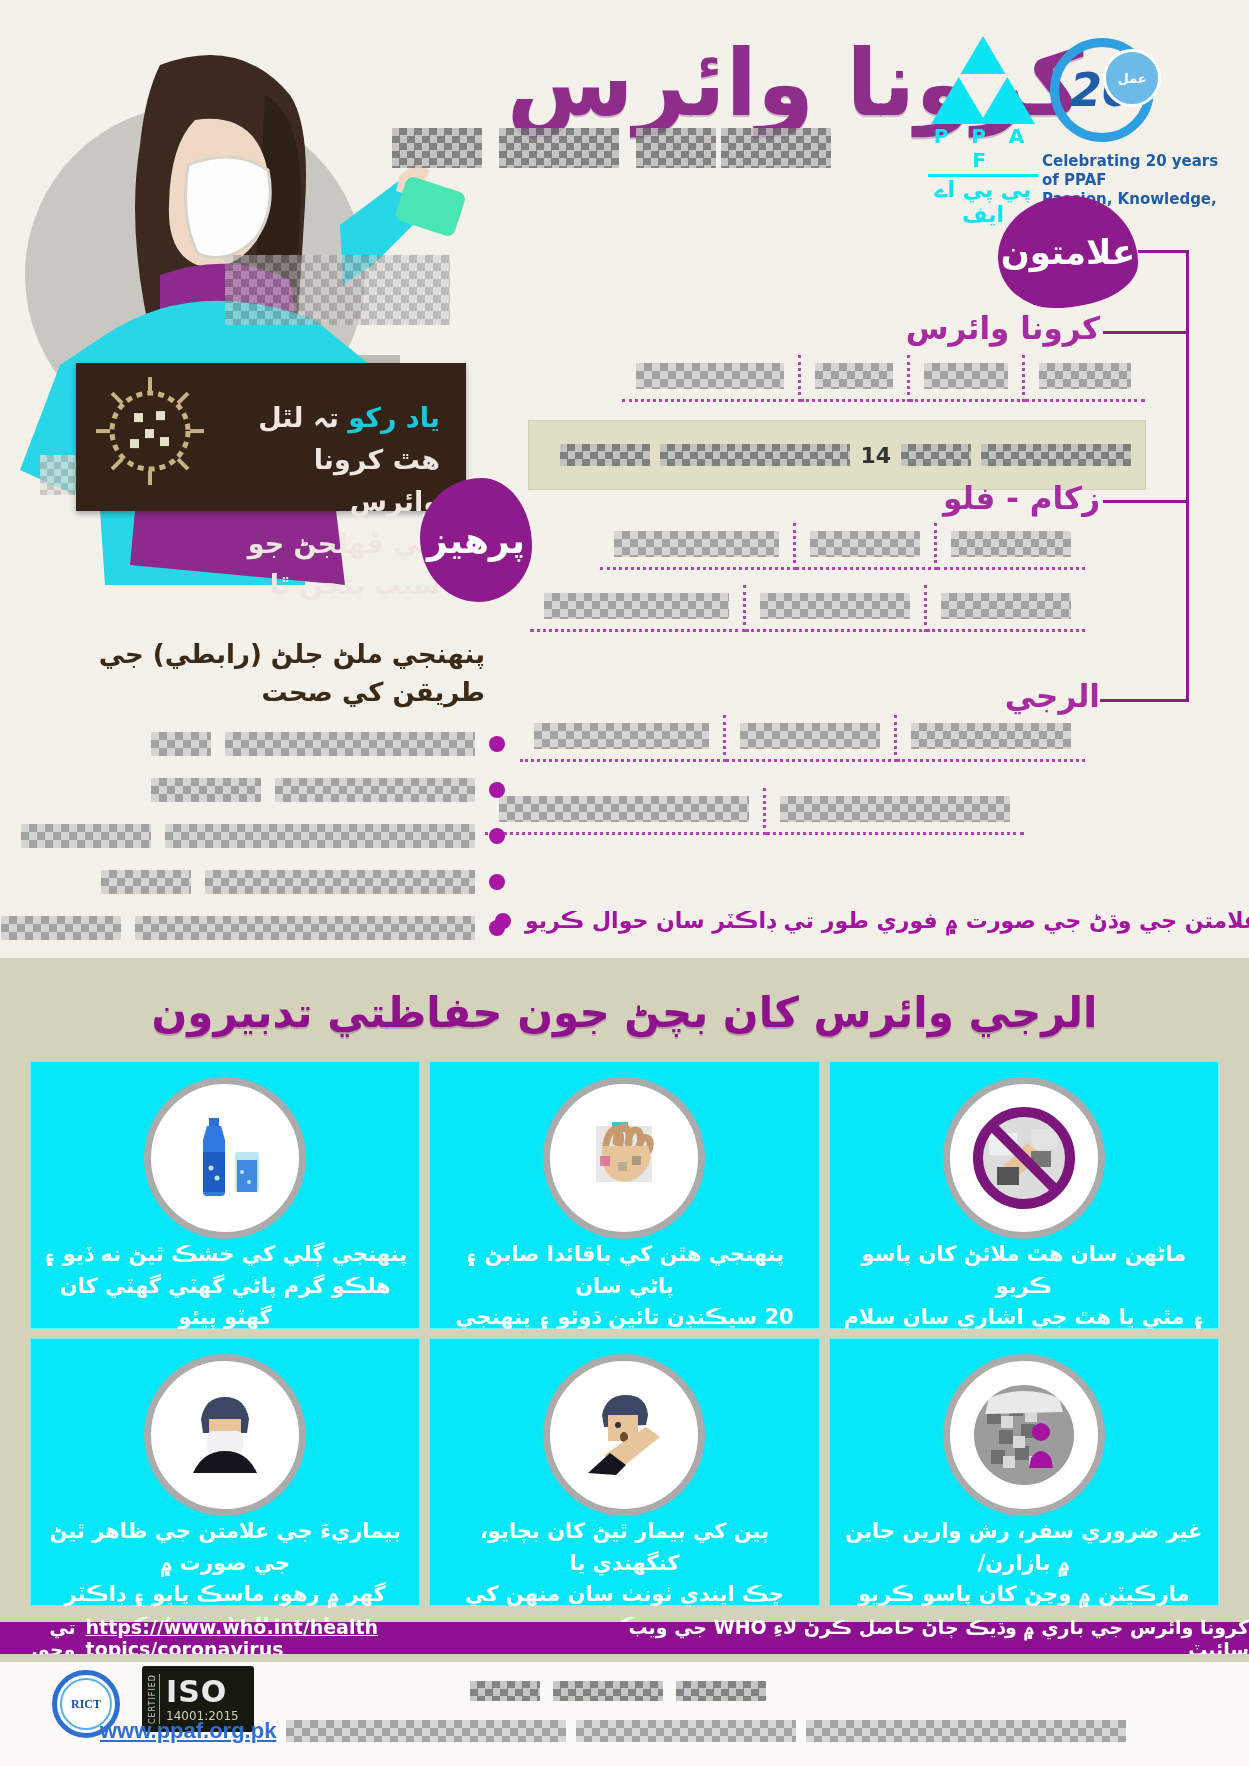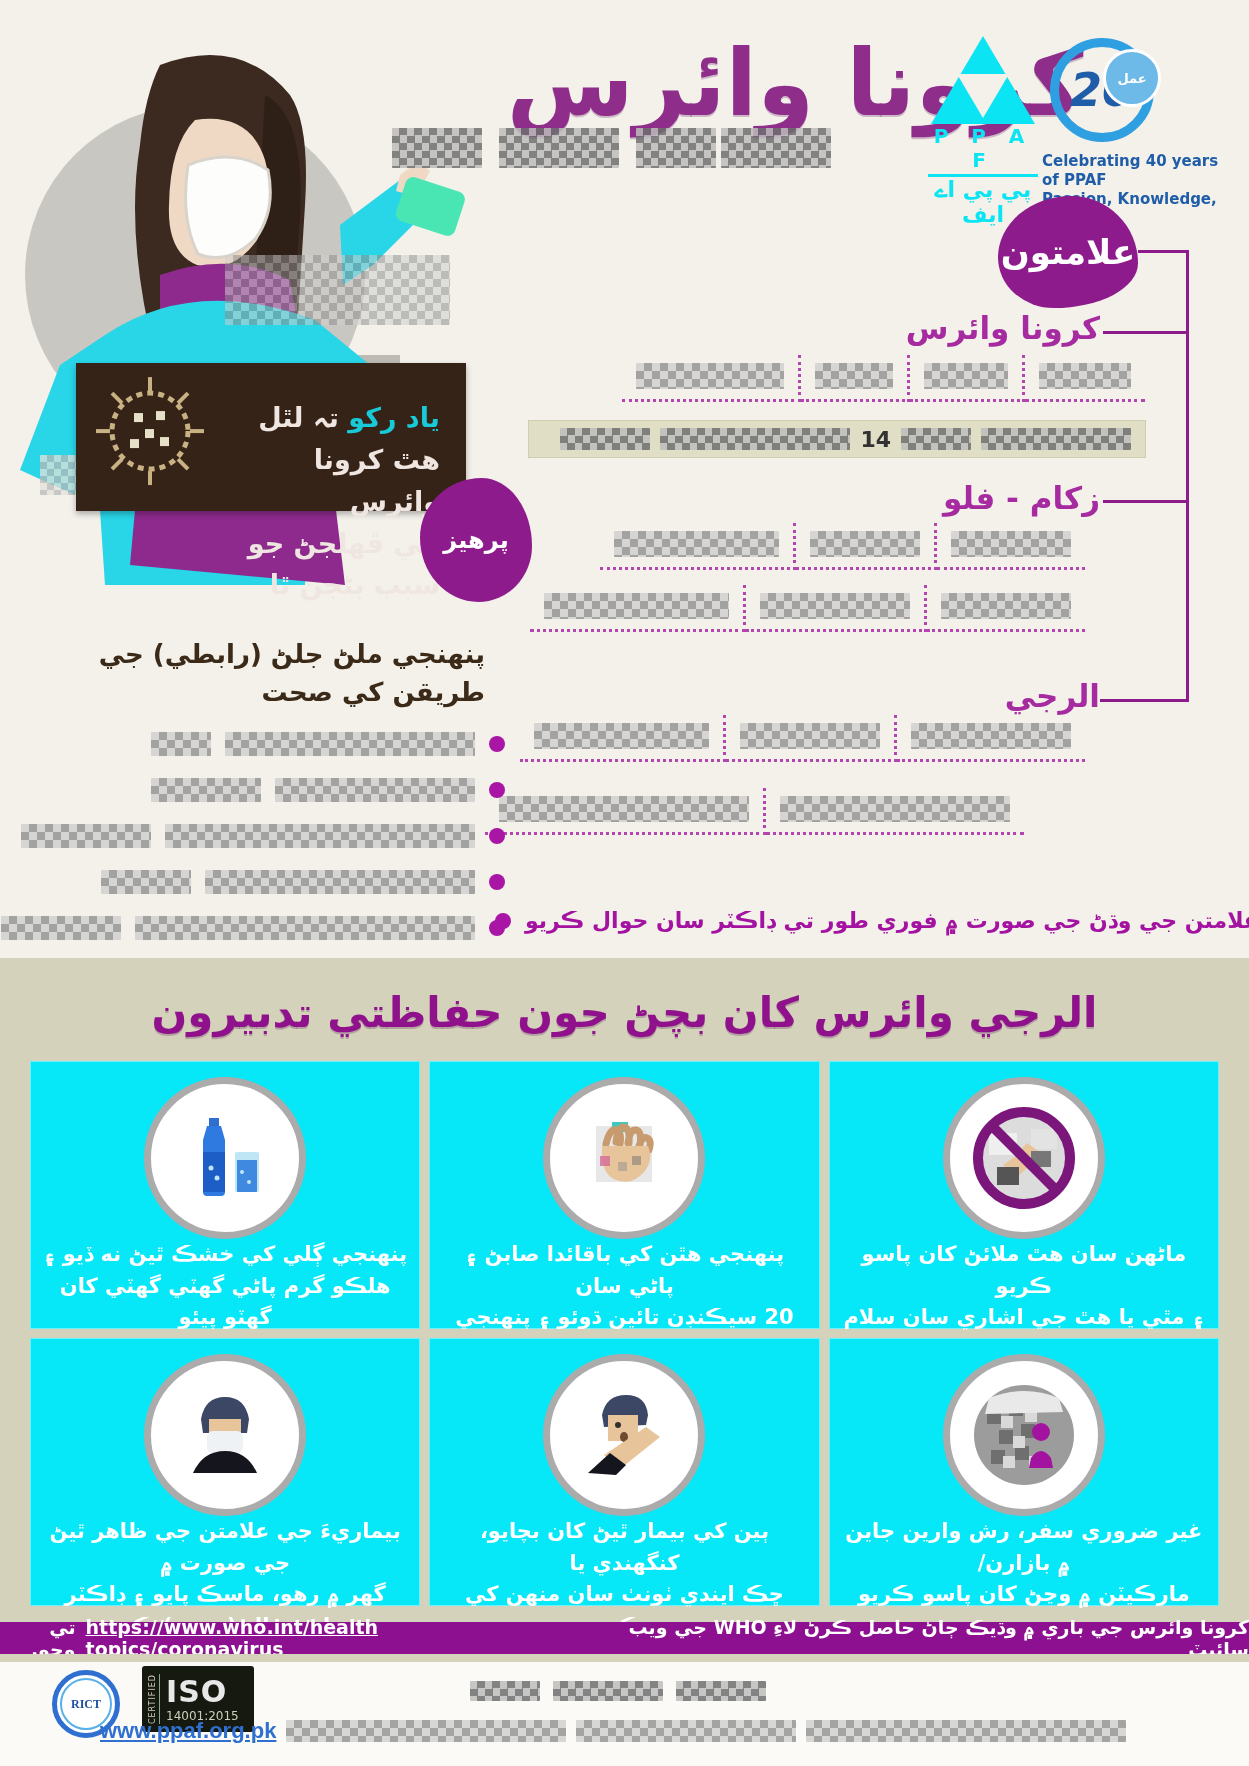--- a/index.html
+++ b/index.html
@@ -40,32 +40,32 @@
     display:flex;align-items:center;justify-content:center;text-align:center;line-height:1;
   }
   .anniv-text{color:#1f5da8;font-weight:bold;font-size:15px;line-height:1.25;}
 
   
   .blob{
     background:#8e1b8c;color:#fff;font-weight:bold;
     display:flex;align-items:center;justify-content:center;
   }
   .blob-symptoms{border-radius:52% 48% 60% 40%/55% 60% 40% 45%;font-size:34px;}
-  .blob-prevention{border-radius:55% 45% 48% 52%/48% 55% 45% 52%;font-size:24px;text-align:center;}
+  .blob-prevention{border-radius:55% 45% 48% 52%/48% 55% 45% 52%;font-size:36px;text-align:center;}
 
   
   .sec-heading{color:#a62ba0;font-size:31px;font-weight:bold;white-space:nowrap;}
   .vline{background:#8e1b8c;width:3px;}
   .hline{background:#8e1b8c;height:3px;}
   .sym-row{direction:rtl;display:flex;align-items:flex-end;}
   .sym-item{border-bottom:3px dotted #b344b0;padding:8px 14px 10px;display:flex;align-items:flex-end;}
   .sym-item + .sym-item{border-left:none;border-right:3px dotted #b344b0;}
   .note-box{
     background:#e0dfc6;border:1px solid #cfceb2;display:flex;align-items:center;
-    direction:rtl;padding:4px 14px;gap:10px;
+    direction:rtl;padding:20px 14px;gap:10px;
   }
   .note-14{color:#333;font-weight:bold;font-size:22px;}
   .doctor-note{color:#a312a0;font-weight:bold;font-size:22px;white-space:nowrap;}
 
   
   .reminder{
     background:#352317;color:#efe6e2;direction:rtl;
     padding:34px 26px 26px 150px;font-size:27px;font-weight:bold;line-height:1.55;
     box-shadow:0 3px 6px rgba(0,0,0,.3);
   }
@@ -169,21 +169,21 @@
 </div>
 
 <div class="abs" style="left:1042px;top:38px;width:190px;">
   <div style="display:flex;justify-content:flex-start;padding-left:8px;">
     <div class="anniv-ring">
       <div class="anniv-num">20</div>
       <div class="anniv-badge rtl">عمل</div>
     </div>
   </div>
   <div class="anniv-text" style="margin-top:10px;">
-    <div>Celebrating 40 years of PPAF</div>
+    <div>Celebrating 20 years of PPAF</div>
     <div>Passion, Knowledge, Action</div>
   </div>
 </div>
 
 <div class="abs blob blob-symptoms rtl" style="left:998px;top:196px;width:140px;height:112px;">علامتون</div>
 <div class="abs vline" style="left:1186px;top:250px;height:452px;"></div>
 <div class="abs hline" style="left:1138px;top:250px;width:51px;"></div>
 <div class="abs hline" style="left:1103px;top:331px;width:86px;"></div>
 <div class="abs hline" style="left:1103px;top:500px;width:86px;"></div>
 <div class="abs hline" style="left:1100px;top:699px;width:89px;"></div>

